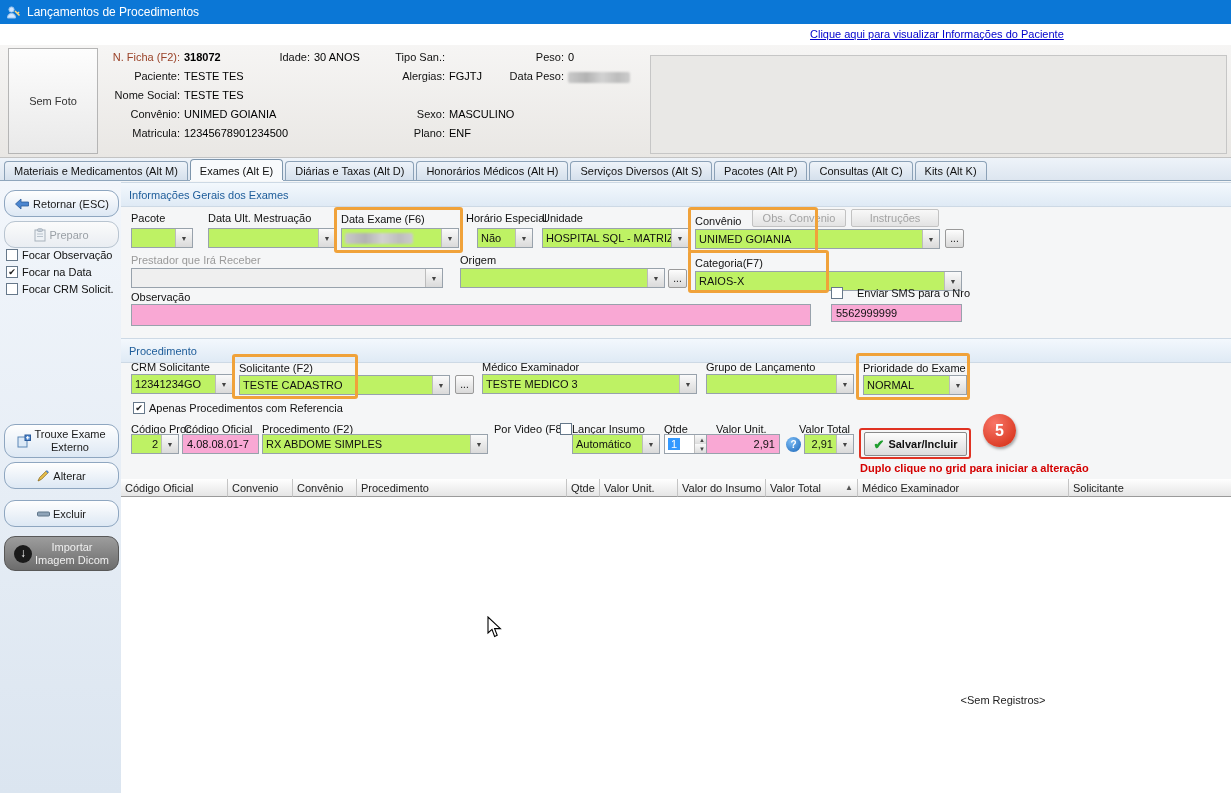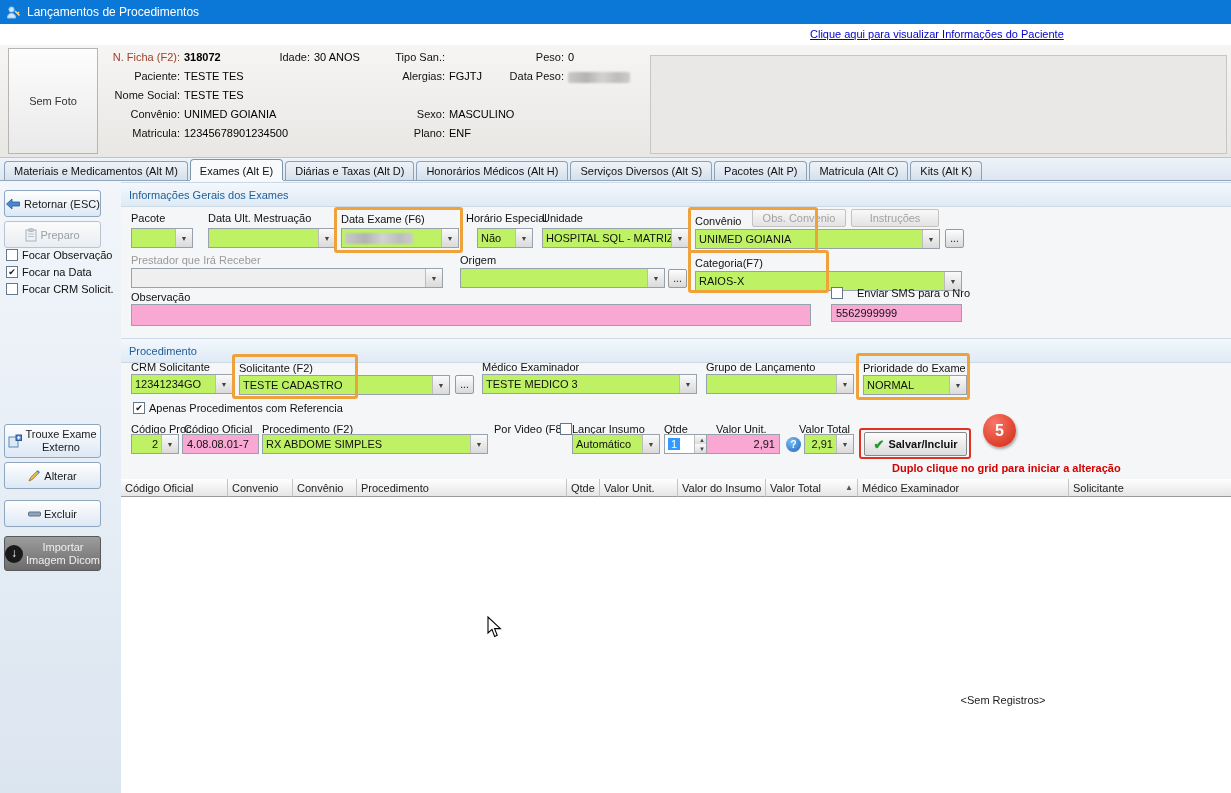--- a/index.html
+++ b/index.html
@@ -23,21 +23,21 @@
   .plbl { display:inline-block; text-align:right; }
   .pval { margin-left:4px; color:#000; }
   .obsbox { position:absolute; left:650px; top:55px; width:575px; height:97px; background:#e9e8e6; border:1px solid #c6c6c6; }
   .redacted { display:inline-block; height:11px; border-radius:2px; background:linear-gradient(90deg,#c9c9c9,#b3b3b3 30%,#d2d2d2 55%,#bdbdbd 80%,#cccccc); filter:blur(1.3px); vertical-align:middle; }
   
   .tabstrip { position:absolute; left:0; top:158px; width:1231px; height:23px; background:linear-gradient(#eef3f9,#dde6f0); border-bottom:1px solid #8fa6bc; display:flex; align-items:flex-end; padding-left:4px; box-sizing:border-box; }
   .tab { padding:3px 9px 3px; border:1px solid #8ba1b7; border-bottom:none; border-radius:4px 4px 0 0; background:linear-gradient(#eef3f9,#d5e0ec); margin-right:2px; font-size:11px; white-space:nowrap; cursor:pointer; }
   .tab.active { background:#f8fafc; padding-top:5px; border-color:#7d95ac; position:relative; z-index:2; box-shadow:0 1px 0 #f8fafc; }
   
   .sidebar { position:absolute; left:0; top:181px; width:121px; height:612px; background:linear-gradient(180deg,#f2f6fb,#dbe5f0); border-right:1px solid #a9b9c9; }
-  .sbtn { position:absolute; left:4px; width:97px; background:linear-gradient(#fefefe,#dde8f4); border:1px solid #8ea6c0; border-radius:3px; font-size:11px; color:#1a1a1a; display:flex; align-items:center; justify-content:center; gap:3px; box-sizing:border-box; cursor:pointer; text-align:center; }
+  .sbtn { position:absolute; left:4px; width:115px; background:linear-gradient(#fefefe,#dde8f4); border:1px solid #8ea6c0; border-radius:11px; font-size:11px; color:#1a1a1a; display:flex; align-items:center; justify-content:center; gap:3px; box-sizing:border-box; cursor:pointer; text-align:center; }
   .sbtn.dis { background:linear-gradient(#fbfbfb,#e9edf2); color:#9aa0a6; border-color:#b8c4d0; }
   .sbtn.dark { background:linear-gradient(#9d9d9d,#6c6c6c); border-color:#585858; color:#efefef; }
   .cbrow { position:absolute; display:flex; align-items:center; gap:4px; font-size:11px; white-space:nowrap; }
   .cbx { width:12px; height:12px; background:#fff; border:1px solid #66788a; box-sizing:border-box; display:inline-flex; align-items:center; justify-content:center; cursor:pointer; flex:none; }
   .ck { font-size:9px; color:#1a1a1a; line-height:1; }
   
   .mainbg { position:absolute; left:121px; top:181px; width:1110px; height:612px; background:#f5f6f7; }
   .grp { position:absolute; left:121px; width:1110px; height:25px; background:linear-gradient(#f3f8fd,#dfeaf5); border-top:1px solid #cdd9e5; border-bottom:1px solid #cdd9e5; color:#1d5c99; font-size:11px; display:flex; align-items:center; padding-left:8px; box-sizing:border-box; }
   
   .combo { position:absolute; height:20px; background:#bef264; border:1px solid #98a2ac; display:flex; align-items:stretch; font-size:11px; box-sizing:border-box; cursor:pointer; }
@@ -55,21 +55,21 @@
   .spin .sv span { background:#3399ff; color:#fff; padding:0 3px; }
   .spin .sarr { width:14px; flex:none; display:flex; flex-direction:column; border-left:1px solid #bcbcbc; }
   .spin .sarr div { flex:1; background:linear-gradient(#fafafa,#dcdcdc); font-size:6px; color:#444; display:flex; align-items:center; justify-content:center; cursor:pointer; }
   .helpic { position:absolute; width:15px; height:15px; border-radius:50%; background:radial-gradient(circle at 35% 30%, #7cbcf5, #1a66b8); color:#fff; font-size:10px; font-weight:bold; display:flex; align-items:center; justify-content:center; }
   .savebtn { position:absolute; left:864px; top:432px; width:103px; height:24px; background:linear-gradient(#fdfdfd,#dcdcdc); border:1px solid #8a8a8a; border-radius:2px; display:flex; align-items:center; justify-content:center; gap:4px; font-size:11px; font-weight:bold; cursor:pointer; box-sizing:border-box; }
   .greenck { color:#1f9e2e; font-size:13px; font-weight:bold; }
   
   .annot { position:absolute; border:3px solid #f0a23a; border-radius:3px; pointer-events:none; box-sizing:border-box; }
   .annot.red { border:2px solid #e03222; }
   .badge { position:absolute; left:983px; top:414px; width:33px; height:33px; border-radius:50%; background:radial-gradient(circle at 35% 28%, #f87668, #d2290f); color:#fff; font-size:16px; font-weight:bold; display:flex; align-items:center; justify-content:center; box-shadow:1px 2px 3px rgba(0,0,0,.35); }
-  .hint { position:absolute; left:860px; top:462px; color:#d40000; font-weight:bold; font-size:11px; white-space:nowrap;margin-left:32px; }
+  .hint { position:absolute; left:860px; top:462px; color:#d40000; font-weight:bold; font-size:11px; white-space:nowrap; }
   
   .ghead { position:absolute; left:121px; top:479px; width:1110px; display:flex; }
   .ghc { box-sizing:border-box; height:18px; background:linear-gradient(#ffffff,#e5e5e5); border-right:1px solid #c5c5c5; border-bottom:1px solid #9a9a9a; font-size:11px; display:flex; align-items:center; padding:0 4px; color:#222; overflow:hidden; white-space:nowrap; cursor:pointer; }
   .gbody { position:absolute; left:121px; top:497px; width:1110px; height:296px; background:#ffffff; }
   .gempty { position:absolute; left:898px; top:694px; width:210px; text-align:center; font-size:11px; color:#222; }
   .sorta { margin-left:auto; font-size:8px; color:#555; }
   .cursor { position:absolute; z-index:50; }
   .maroon { color:#9a4228; }
   .bold { font-weight:bold; }
 </style>
@@ -149,21 +149,21 @@
 
   <div class="obsbox"></div>
 
   <div class="tabstrip">
     <div class="tab"><span>Materiais e Medicamentos (Alt M)</span></div>
     <div class="tab active"><span>Exames (Alt E)</span></div>
     <div class="tab"><span>Diárias e Taxas (Alt D)</span></div>
     <div class="tab"><span>Honorários Médicos (Alt H)</span></div>
     <div class="tab"><span>Serviços Diversos (Alt S)</span></div>
     <div class="tab"><span>Pacotes (Alt P)</span></div>
-    <div class="tab"><span>Matricula (Alt C)</span></div>
+    <div class="tab"><span>Consultas (Alt C)</span></div>
     <div class="tab"><span>Kits (Alt K)</span></div>
   </div>
 
   <div class="sidebar"></div>
 
   <div class="sbtn" style="top:190px; height:27px;">
     <svg width="16" height="12" viewBox="0 0 16 12">
       <path d="M7 1 L1.5 6 L7 11 L7 8 L14.5 8 L14.5 4 L7 4 Z" fill="#4c86cf" stroke="#2a5a9a" stroke-width="0.8"></path>
     </svg>
     <span>Retornar (ESC)</span>

